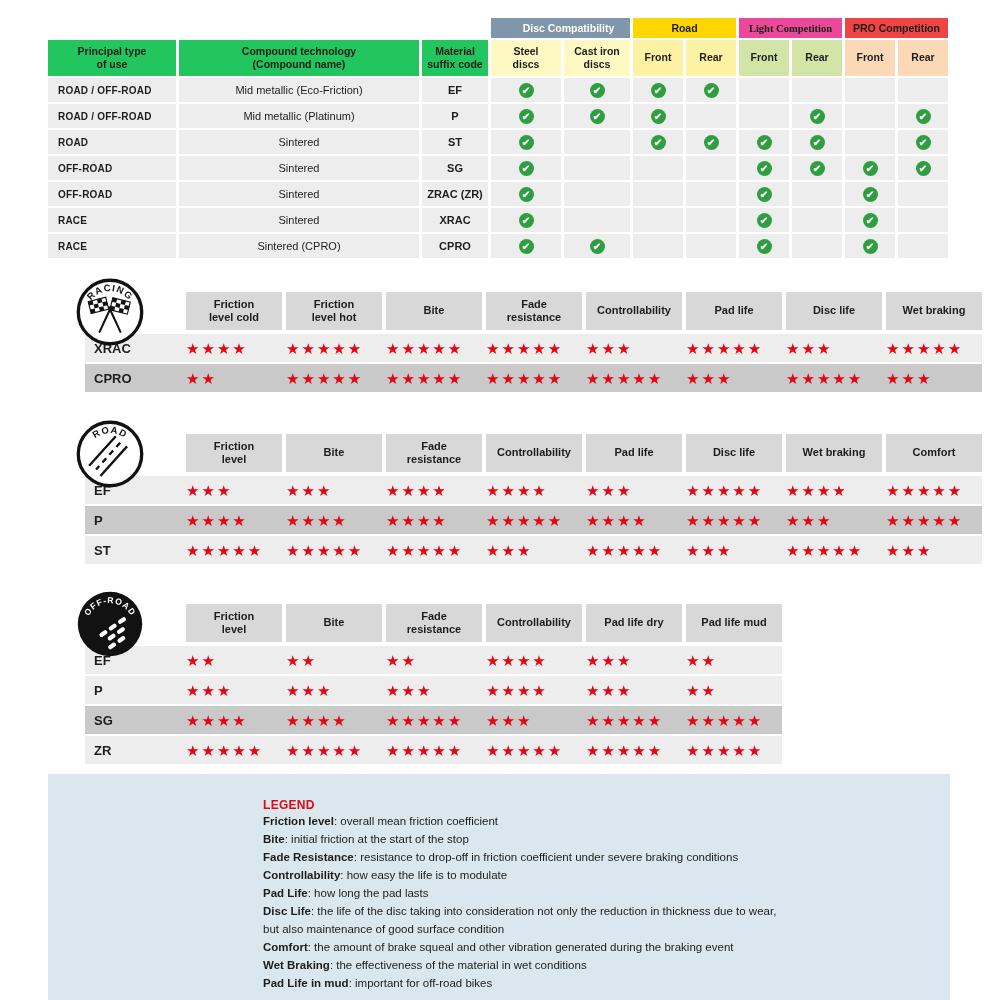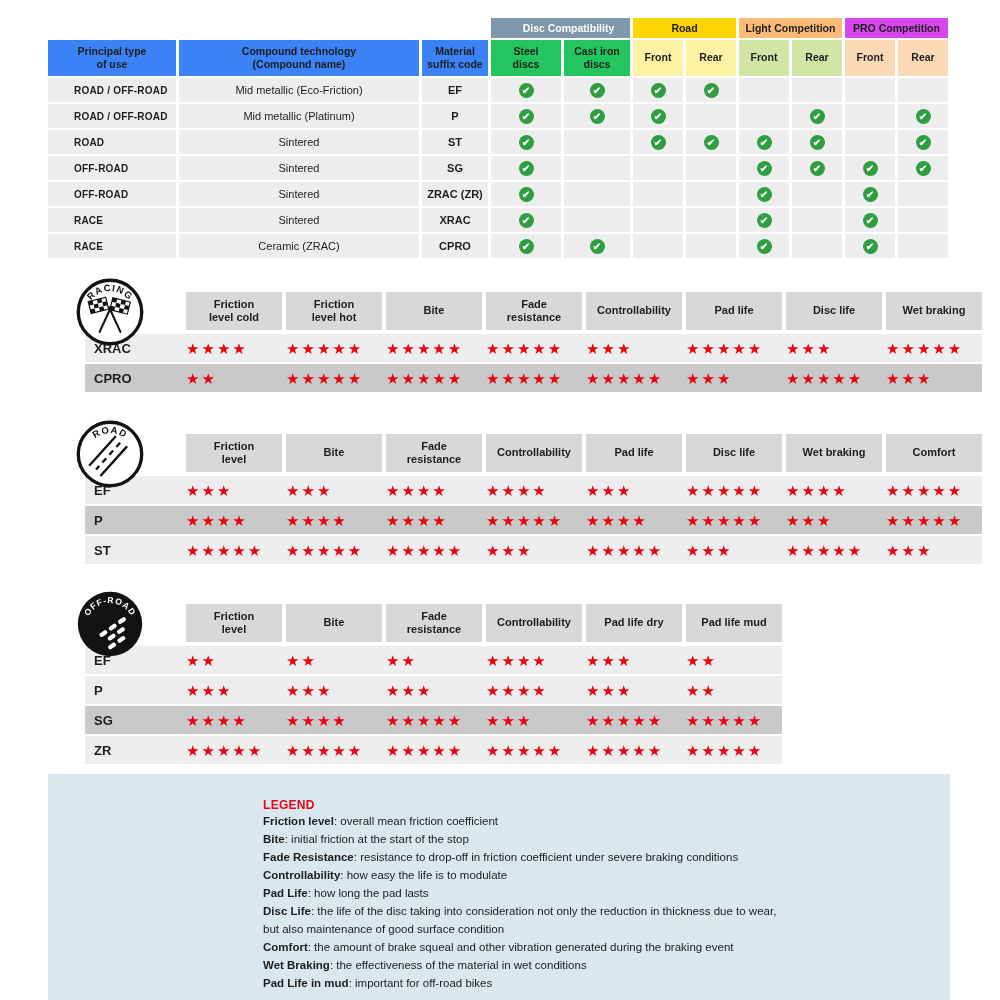--- a/index.html
+++ b/index.html
@@ -6,31 +6,31 @@
   html,body{width:1000px;background:#fff;}
   body{font-family:"Liberation Sans",sans-serif;color:#1d1d1b;}
   .page{width:1000px;height:1000px;padding:18px 0 0 48px;position:relative;overflow:hidden;}
 
   
   .main-table{display:grid;grid-template-columns:128px 240px 66px 70px 66px repeat(6,50px);gap:2px 3px;width:902px;}
   .mt-spacer{height:20px;}
   .mt-group{height:20px;display:flex;align-items:center;justify-content:center;font-size:10.5px;font-weight:bold;}
   .mt-group-0{background:#8096ab;color:#fff;}
   .mt-group-1{background:#ffd500;}
-  .mt-group-2{background:#fdba74;}
-  .mt-group-3{background:#d946ef;}
+  .mt-group-2{background:#ec4899;font-family:Liberation Serif, serif;}
+  .mt-group-3{background:#ef4444;}
   .mt-colhead,.mt-sub{height:36px;display:flex;align-items:center;justify-content:center;text-align:center;
     font-size:10.5px;font-weight:bold;white-space:pre-line;line-height:1.25;}
-  .mt-colhead{background:#3b82f6;}
-  .mt-sub-0{background:#22c55e;}
+  .mt-colhead{background:#22c55e;}
+  .mt-sub-0{background:#fef9c3;}
   .mt-sub-1{background:#fdf2a4;}
   .mt-sub-2{background:#d2e5a7;}
   .mt-sub-3{background:#fbd9b7;}
   .mt-cell{background:#ededed;height:24px;display:flex;align-items:center;justify-content:center;font-size:11px;}
-  .mt-use{justify-content:flex-start;padding-left:26px;font-size:10px;font-weight:bold;letter-spacing:.2px;}
+  .mt-use{justify-content:flex-start;padding-left:10px;font-size:10px;font-weight:bold;letter-spacing:.2px;}
   .mt-code{font-weight:bold;}
   .check{width:15px;height:15px;border-radius:50%;background:#2f9e41;color:#fff;font-size:10px;line-height:15px;
     text-align:center;font-weight:bold;display:inline-block;}
 
   
   .star-section{position:relative;margin-top:34px;padding-left:37px;width:902px;}
   .sec-road{margin-top:42px;}
   .sec-offroad{margin-top:40px;}
   .badge{position:absolute;left:26px;top:-16px;width:72px;height:72px;}
   .star-head{display:grid;grid-template-columns:repeat(var(--n),96px);gap:1px 4px;margin-left:101px;margin-bottom:4px;}
@@ -188,21 +188,21 @@
       <div class="mt-cell mt-check"></div>
       <div class="mt-cell mt-check">
         <span class="check">✔</span>
       </div>
       <div class="mt-cell mt-check"></div>
       <div class="mt-cell mt-check">
         <span class="check">✔</span>
       </div>
       <div class="mt-cell mt-check"></div>
       <div class="mt-cell mt-use">RACE</div>
-      <div class="mt-cell mt-compound">Ceramic (ZRAC)</div>
+      <div class="mt-cell mt-compound">Sintered (CPRO)</div>
       <div class="mt-cell mt-code">CPRO</div>
       <div class="mt-cell mt-check">
         <span class="check">✔</span>
       </div>
       <div class="mt-cell mt-check">
         <span class="check">✔</span>
       </div>
       <div class="mt-cell mt-check"></div>
       <div class="mt-cell mt-check"></div>
       <div class="mt-cell mt-check">

